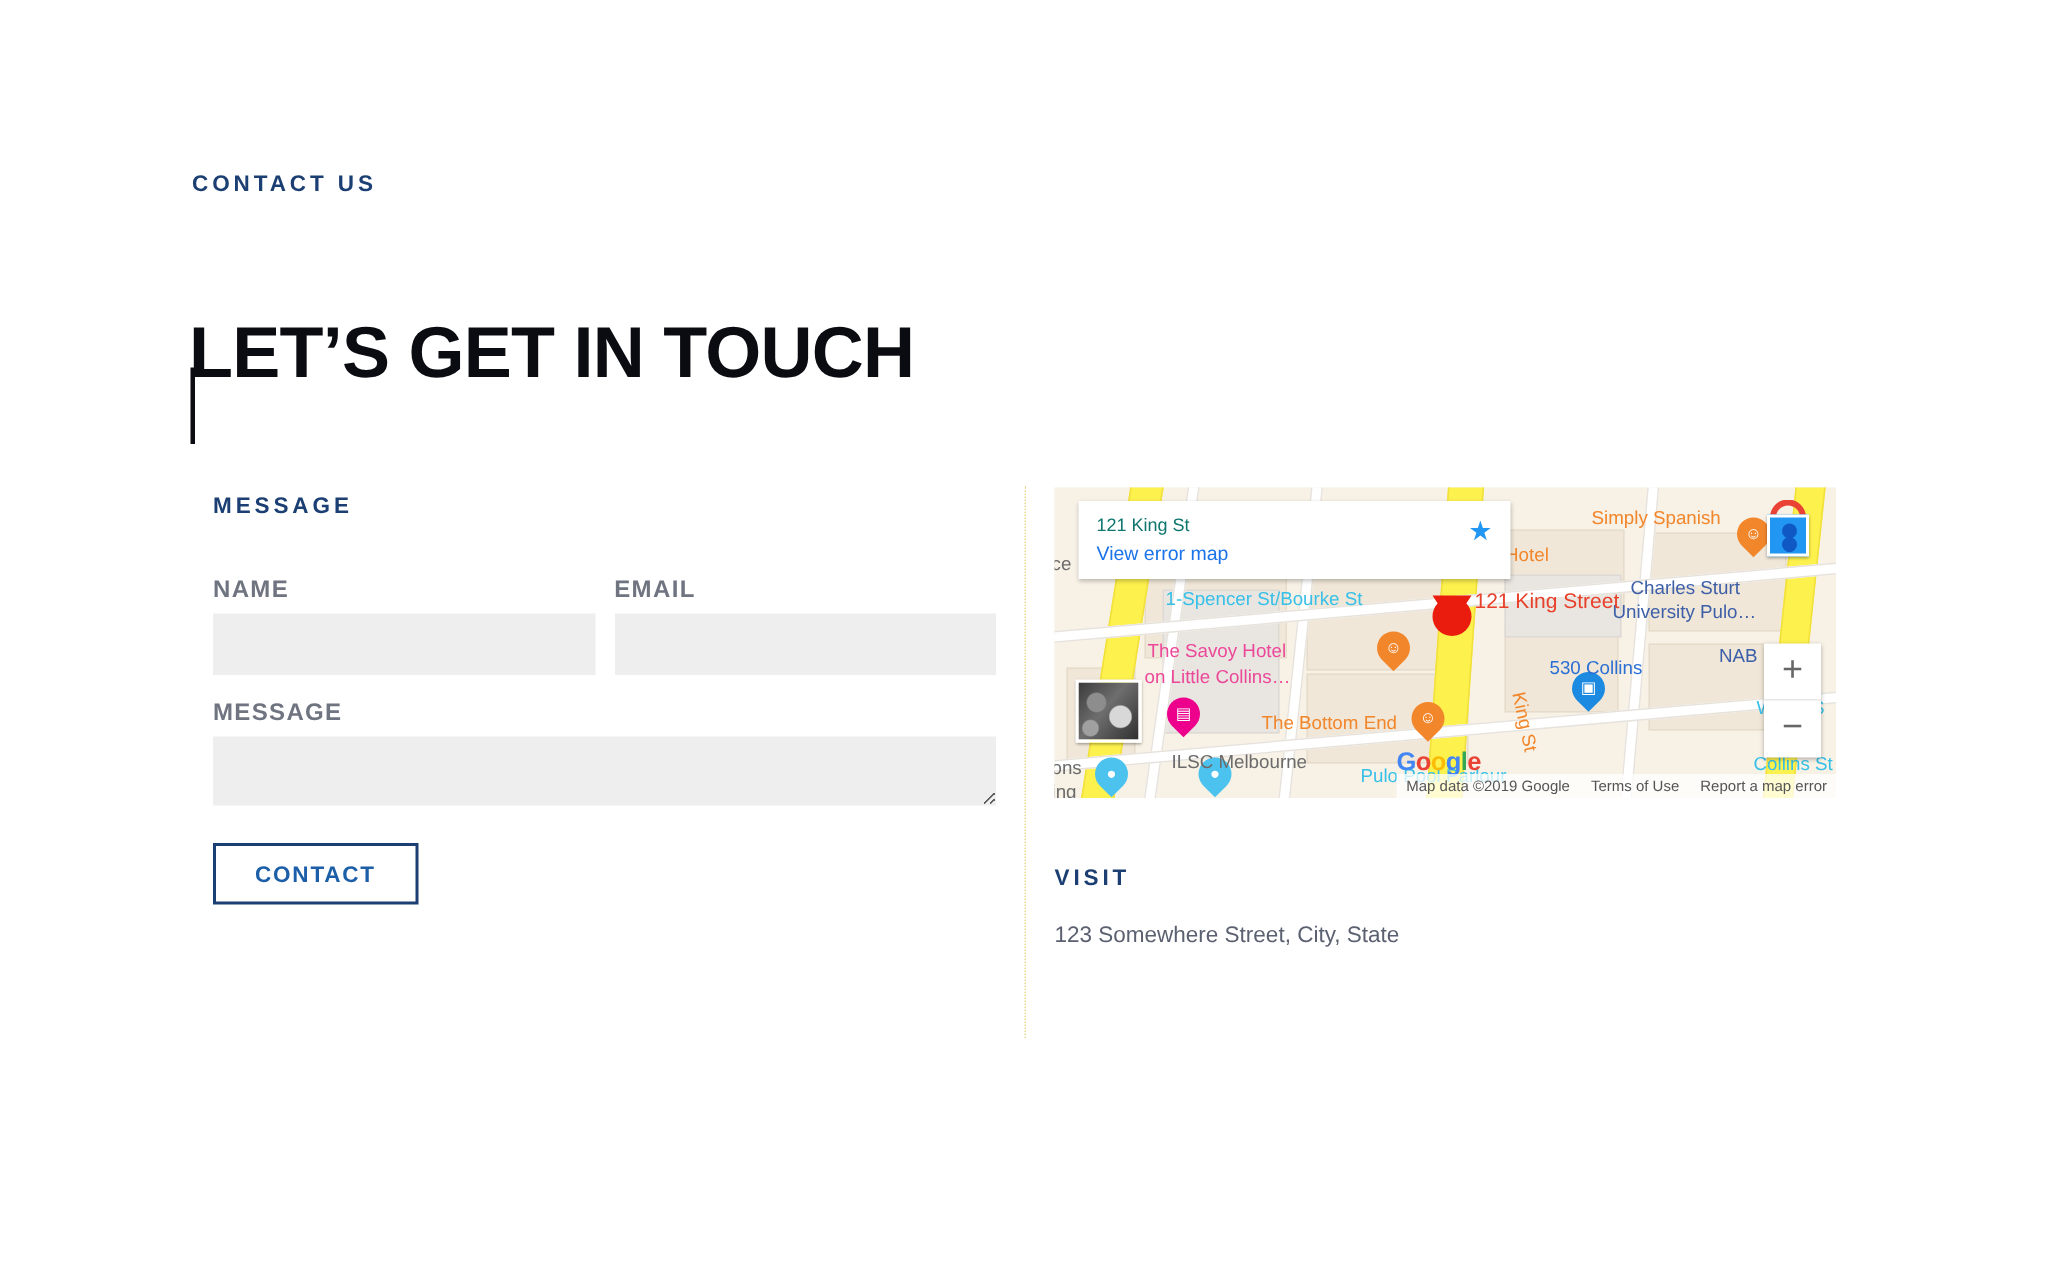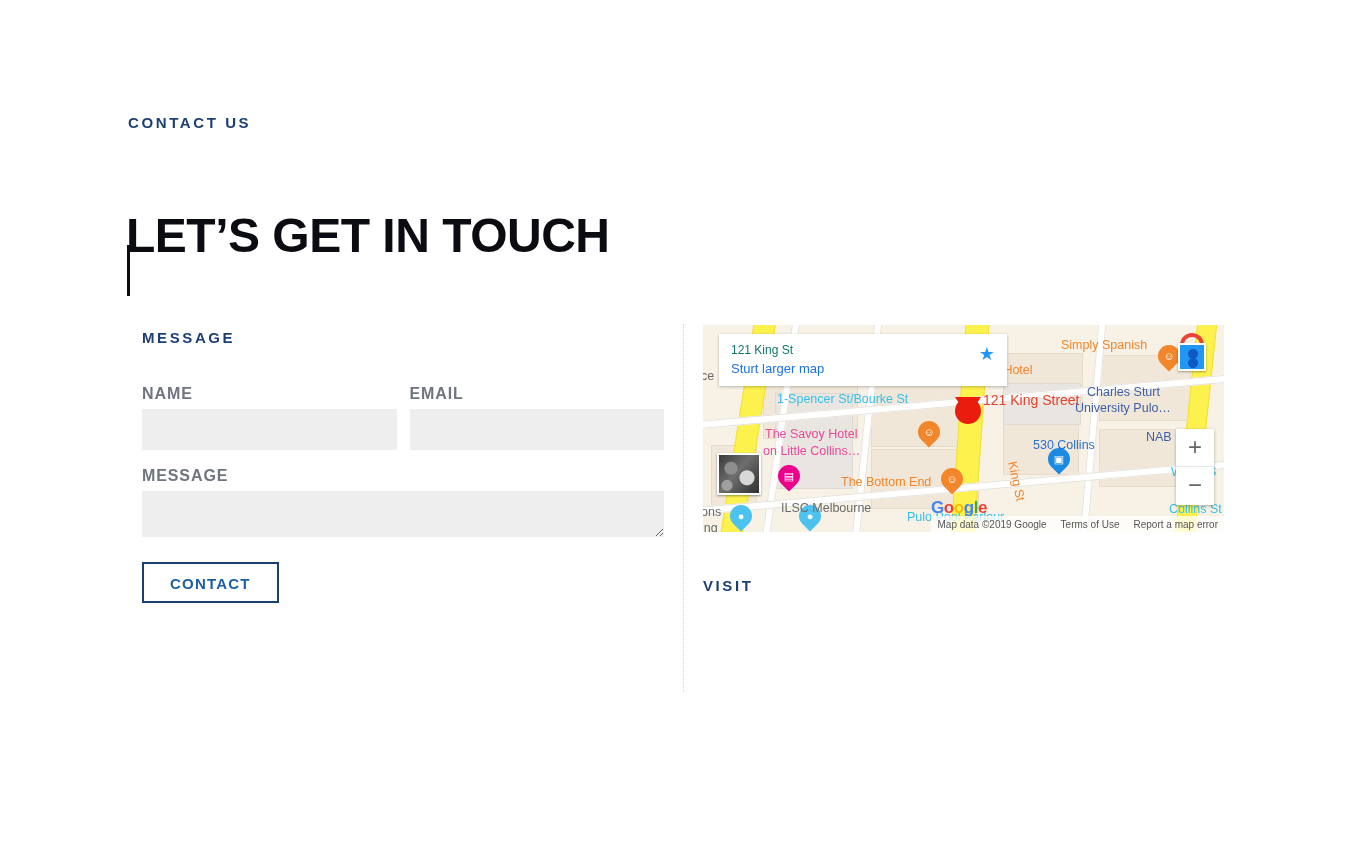--- a/index.html
+++ b/index.html
@@ -485,21 +485,21 @@
       <div class="maplbl red" style="left:280px; top:68px; font-size:14px;">121 King Street</div>
 
       <div class="sat-thumb"></div>
 
       <div class="g-logo">
         <i class="g-b">G</i><i class="g-r">o</i><i class="g-y">o</i><i class="g-b">g</i><i class="g-g">l</i><i class="g-r">e</i>
       </div>
 
       <div class="info-card">
         <div class="info-title">121 King St</div>
-        <div class="info-link">Sturt larger map</div>
+        <div class="info-link">View error map</div>
         <div class="info-star">★</div>
       </div>
 
       <div class="pegman-arc"></div>
       <div class="pegman"></div>
 
       <div class="zoom-ctl">
         <div class="zoom-btn plus">+</div>
         <div class="zoom-btn minus">−</div>
       </div>
@@ -507,14 +507,15 @@
       <div class="attrib">
         <span>Map data ©2019 Google</span>
         <span class="lnk">Terms of Use</span>
         <span class="lnk">Report a map error</span>
       </div>
 
     </div>
   </div>
 
   <div class="visit-label">VISIT</div>
+  <div class="visit-address">123 Somewhere Street, City, State</div>
 
 </div>
 
 </body></html>

